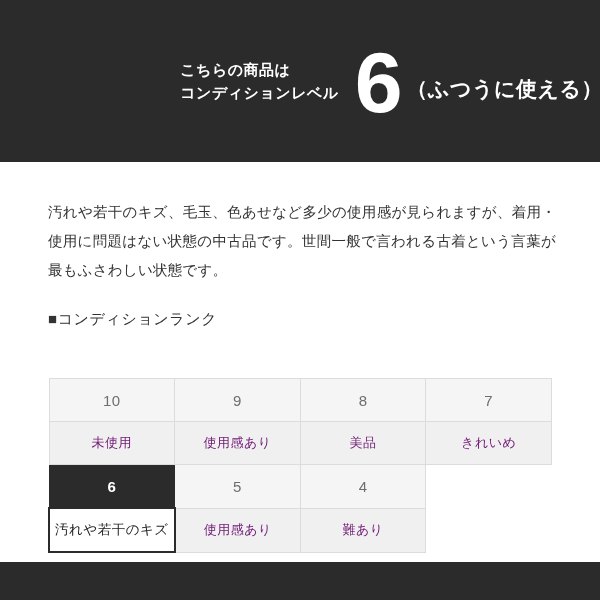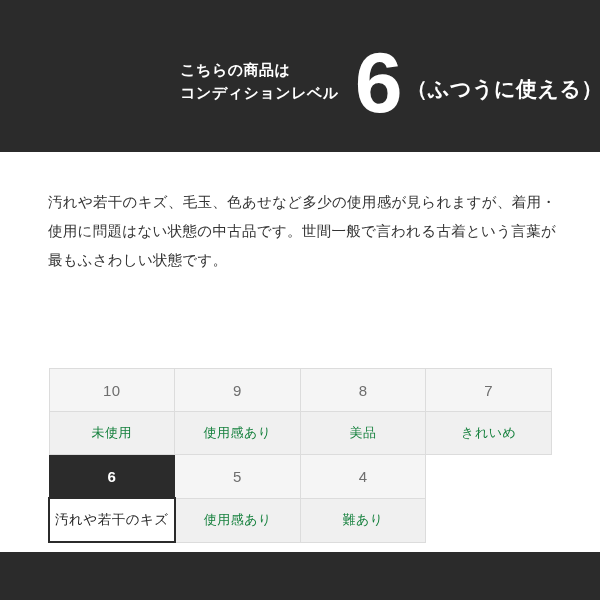--- a/index.html
+++ b/index.html
@@ -69,21 +69,21 @@
     font-size: 21px;
     font-weight: bold;
     letter-spacing: 0.5px;
     position: relative;
     top: 8px;
   }
   
   .panel {
     position: absolute;
     left: 0;
-    top: 152px;
+    top: 162px;
     width: 600px;
     height: 400px;
     background: #ffffff;
     box-sizing: border-box;
   }
   .footer-band {
     position: absolute;
     left: 0;
     top: 570px;
     width: 600px;
@@ -130,21 +130,21 @@
     padding: 0;
     letter-spacing: 0.5px;
   }
   .rank-table td.num {
     font-size: 15px;
     color: #6e6e6e;
   }
   .rank-table td.lbl {
     font-size: 13px;
     background: #f0f0f0;
-    color: #15803d;
+    color: #701a75;
   }
   .rank-table td.empty {
     background: #ffffff;
     border: 1px solid #ffffff;
   }
   .rank-table td.active-num {
     background: #2b2b2b;
     color: #ffffff;
     font-weight: bold;
     font-size: 15px;
@@ -165,20 +165,21 @@
   <div class="header">
     <div class="header-inner">
       <div class="header-lead"><span>こちらの商品は</span><br><span>コンディションレベル</span></div>
       <div class="header-num">6</div>
       <div class="header-paren">（ふつうに使える）</div>
     </div>
   </div>
 
   <div class="panel">
     <div class="desc">汚れや若干のキズ、毛玉、色あせなど多少の使用感が見られますが、着用・使用に問題はない状態の中古品です。世間一般で言われる古着という言葉が最もふさわしい状態です。</div>
+    <div class="rank-title">■コンディションランク</div>
 
     <table class="rank-table">
       <tbody>
         <tr>
           <td class="num">10</td>
           <td class="num">9</td>
           <td class="num">8</td>
           <td class="num">7</td>
         </tr>
         <tr>

